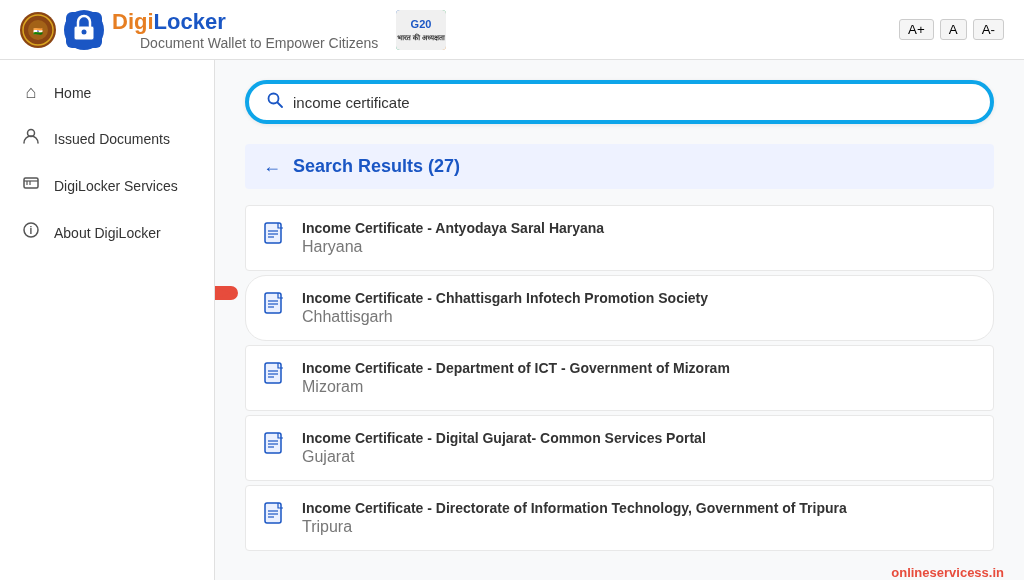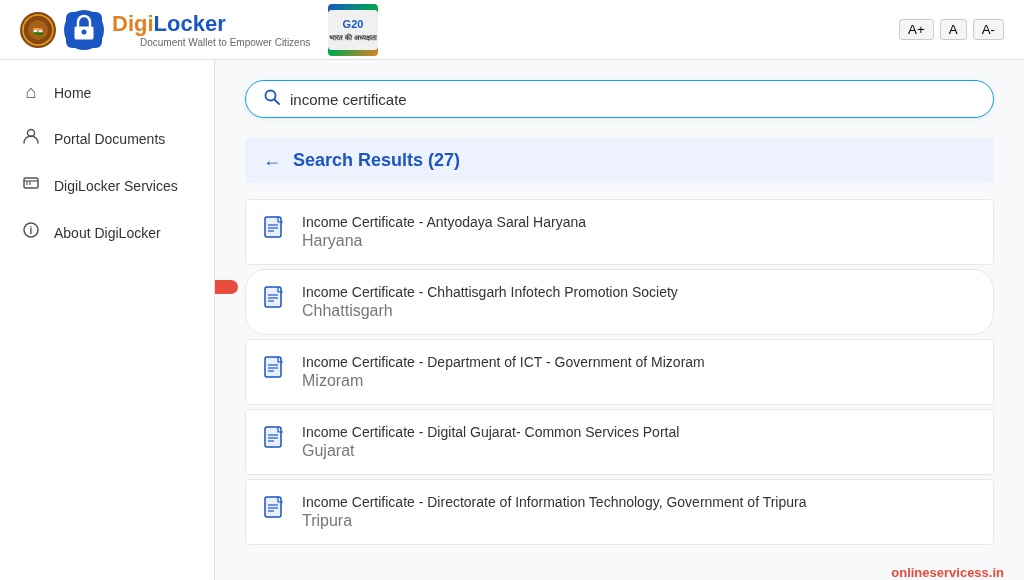--- a/index.html
+++ b/index.html
@@ -47,32 +47,32 @@
       display: flex;
       flex-direction: column;
     }
     .logo-main {
       font-size: 22px;
       font-weight: bold;
       color: #1a56c4;
     }
     .logo-main span { color: #e67e22; }
     .logo-sub {
-      font-size: 10px;
+      font-size: 14px;
       color: #666;
       padding-left: 28px;
     }
     .g20-badge {
       display: flex;
       align-items: center;
       margin-left: 10px;
     }
     .g20-circle {
       width: 50px;
-      height: 52px;
+      height: 40px;
       background: linear-gradient(135deg, #1a56c4, #00a651, #e67e22);
       border-radius: 4px;
       display: flex;
       align-items: center;
       justify-content: center;
       color: white;
       font-size: 11px;
       font-weight: bold;
     }
     .font-controls {
@@ -132,21 +132,21 @@
       padding: 20px 30px;
       background: #f8f9fa;
       overflow-y: auto;
     }
 
     
     .search-bar {
       display: flex;
       align-items: center;
       background: #fff;
-      border: 1px solid #0ea5e9;
+      border: 4px solid #0ea5e9;
       border-radius: 25px;
       padding: 8px 18px;
       margin-bottom: 20px;
       box-shadow: 0 1px 4px rgba(0,0,0,0.08);
     }
     .search-icon-el {
       color: #1a56c4;
       font-size: 16px;
       margin-right: 10px;
     }
@@ -194,21 +194,21 @@
     }
     .doc-icon {
       color: #1a56c4;
       font-size: 22px;
       flex-shrink: 0;
     }
     .result-text { flex: 1; }
     .result-title {
       font-size: 14px;
       color: #333;
-      font-weight: 400;
+      font-weight: 700;
     }
     .result-subtitle {
       font-size: 16px;
       color: #777;
       margin-top: 2px;
     }
 
     
     .watermark {
       position: fixed;
@@ -270,21 +270,21 @@
       <span class="sidebar-icon">⌂</span>
       <span class="sidebar-label">Home</span>
     </div>
     <div class="sidebar-item">
       <span class="sidebar-icon">
         <svg width="18" height="18" viewBox="0 0 18 18" fill="none">
           <circle cx="9" cy="6" r="3.5" stroke="#555" stroke-width="1.5"></circle>
           <path d="M2 16c0-3.866 3.134-7 7-7s7 3.134 7 7" stroke="#555" stroke-width="1.5" stroke-linecap="round"></path>
         </svg>
       </span>
-      <span class="sidebar-label">Portal Documents</span>
+      <span class="sidebar-label">Issued Documents</span>
     </div>
     <div class="sidebar-item">
       <span class="sidebar-icon">
         <svg width="18" height="18" viewBox="0 0 18 18" fill="none">
           <rect x="2" y="4" width="14" height="10" rx="1.5" stroke="#555" stroke-width="1.5"></rect>
           <line x1="5" y1="7" x2="5" y2="11" stroke="#555" stroke-width="1.2"></line>
           <line x1="8" y1="7" x2="8" y2="11" stroke="#555" stroke-width="1.2"></line>
           <line x1="2" y1="7" x2="16" y2="7" stroke="#555" stroke-width="1.2"></line>
         </svg>
       </span>

